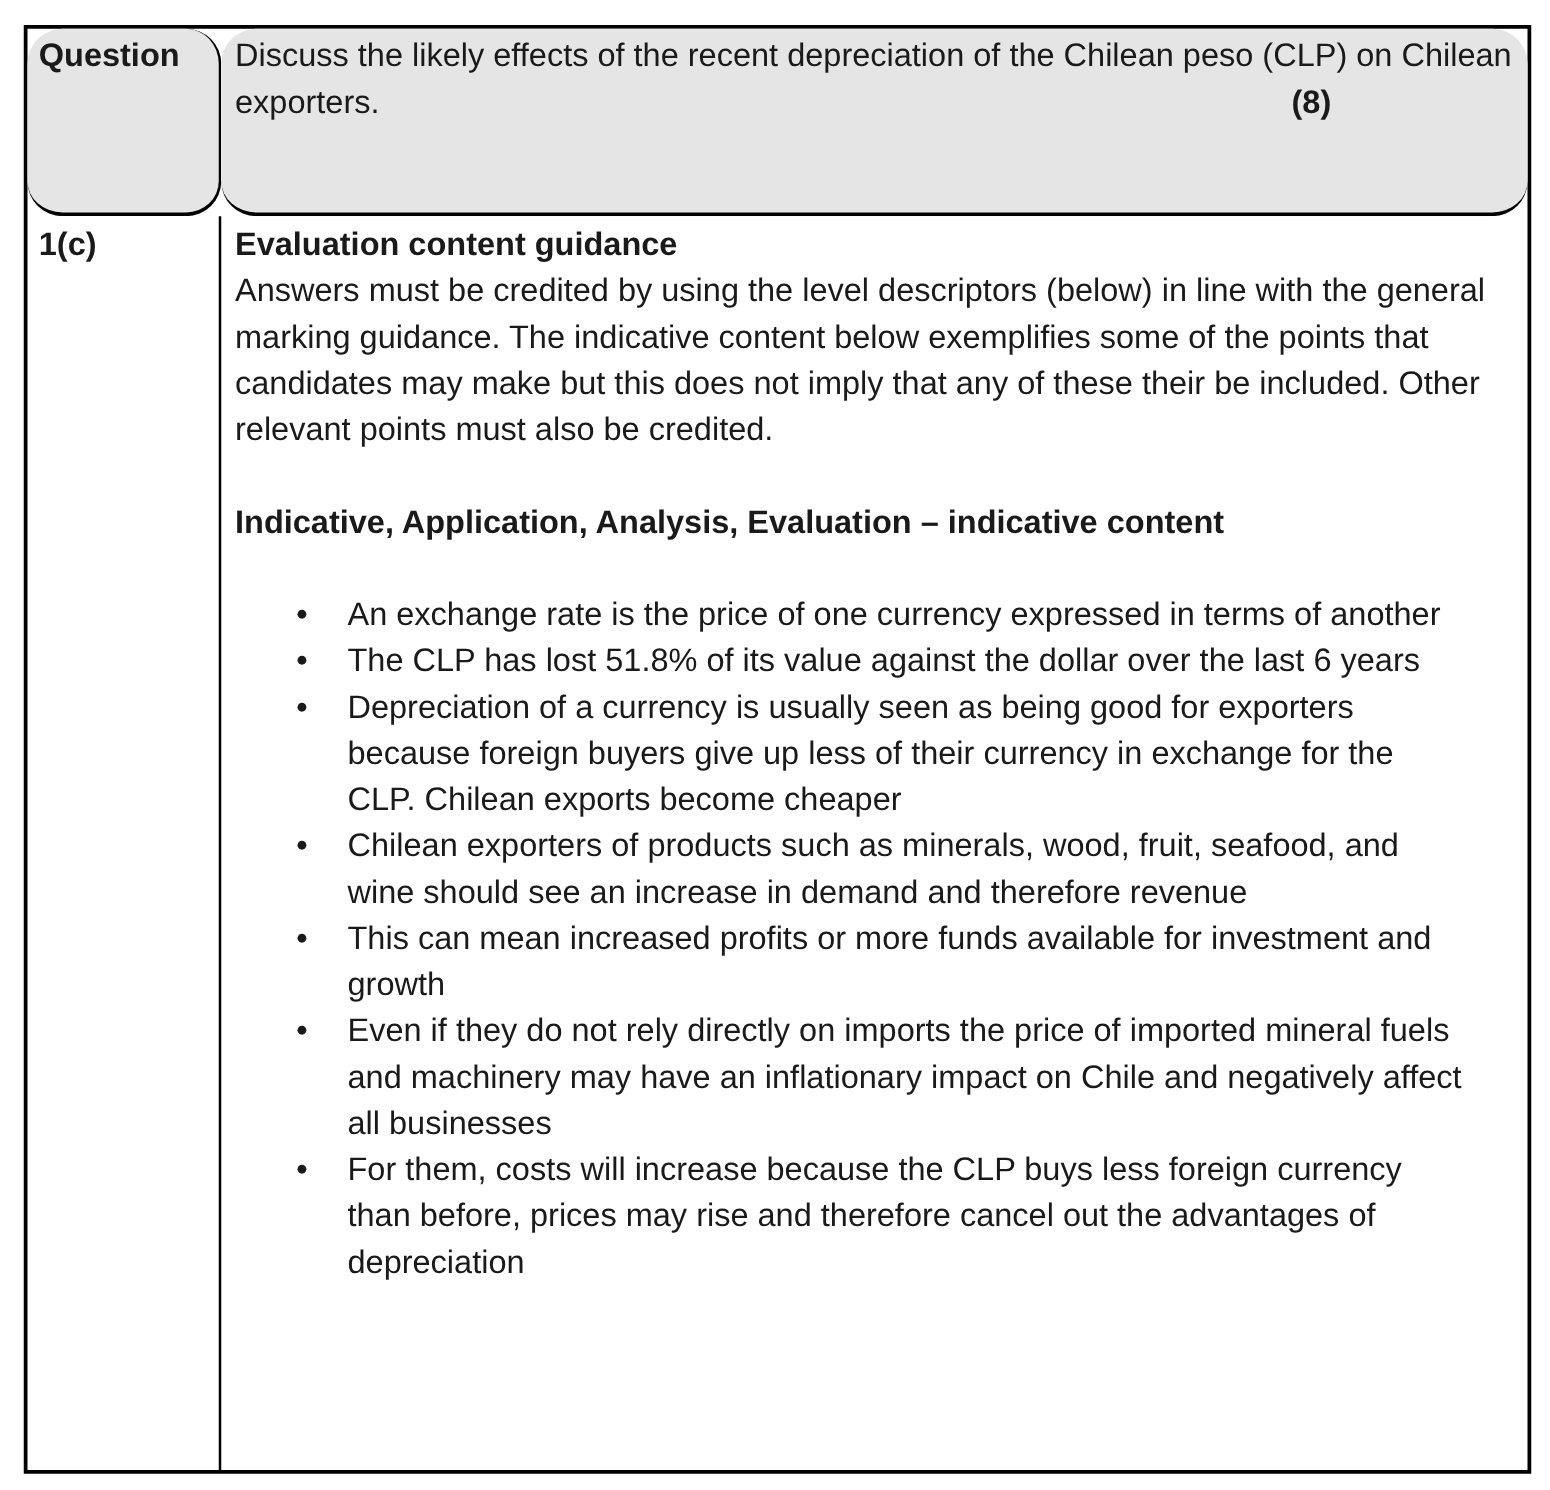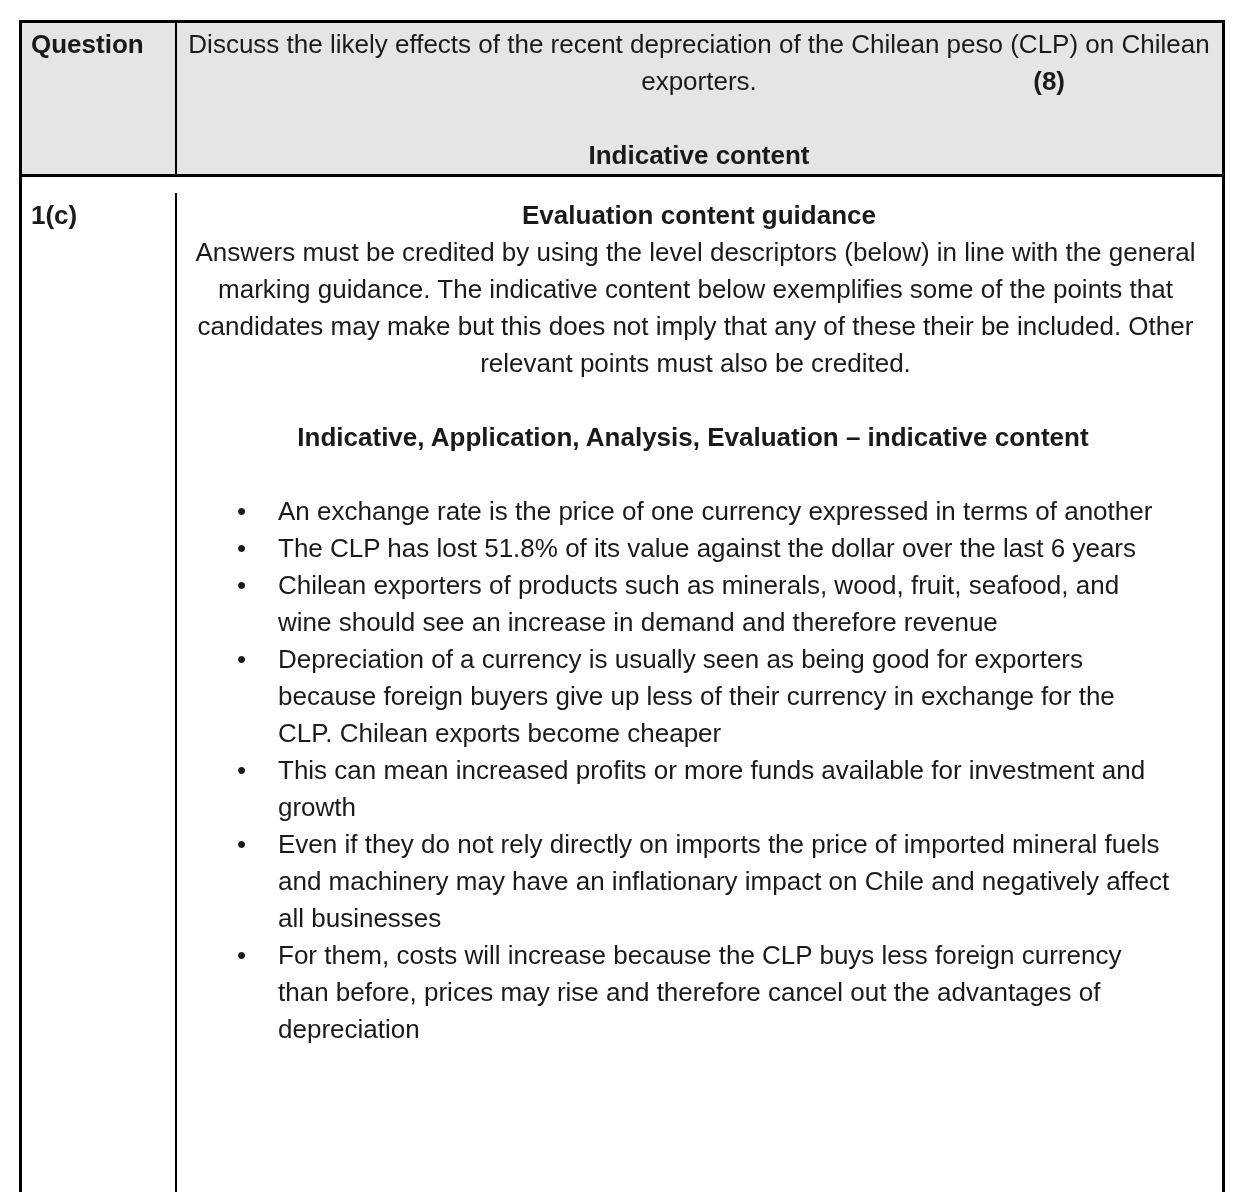--- a/index.html
+++ b/index.html
@@ -26,35 +26,35 @@
     line-height: 37px;
   }
   .cell {
     padding: 3px 12px 0 9px;
   }
   .cell.wide {
     padding-left: 11px;
   }
   .header-fill {
     background: #e5e5e5;
+    border-radius: 28px;
   }
   .row1-left, .row1-right {
     border-bottom: 3px solid #000000;
     min-height: 150px;
   }
   .col-left {
     border-right: 2px solid #000000;
   }
   .row2-left, .row2-right {
     min-height: 1003px;
-    margin-top: 16px;
   }
   .row2-left, .row2-right { padding-top: 4px; }
   .bold { font-weight: bold; }
-  p { margin: 0; text-align: center; }
+  p { margin: 0; }
   .question-text {
     max-width: 1035px;
   }
   .rel { position: relative; }
   .marks {
     position: absolute;
     top: 40px;
     right: 157px;
     font-weight: bold;
   }
@@ -94,34 +94,33 @@
 <body>
 
 <div class="mark-table">
 
   <div class="cell col-left header-fill row1-left">
     <span class="bold">Question</span>
   </div>
   <div class="cell wide header-fill row1-right rel">
     <p class="question-text">Discuss the likely effects of the recent depreciation of the Chilean peso (CLP) on Chilean exporters.</p>
     <span class="marks">(8)</span>
-    <p class="section-label">Indicative content</p>
   </div>
 
   <div class="cell col-left row2-left">
     <span class="bold">1(c)</span>
   </div>
   <div class="cell wide row2-right">
     <p class="guidance-title">Evaluation content guidance</p>
     <p class="guidance-text">Answers must be credited by using the level descriptors (below) in line with the general marking guidance. The indicative content below exemplifies some of the points that candidates may make but this does not imply that any of these their be included. Other relevant points must also be credited.</p>
     <p class="skills-heading">Indicative, Application, Analysis, Evaluation – indicative content</p>
     <ul class="bullets">
         <li>An exchange rate is the price of one currency expressed in terms of another</li>
         <li>The CLP has lost 51.8% of its value against the dollar over the last 6 years</li>
+        <li>Depreciation of a currency is usually seen as being good for exporters because foreign buyers give up less of their currency in exchange for the CLP. Chilean exports become cheaper</li>
         <li>Chilean exporters of products such as minerals, wood, fruit, seafood, and wine should see an increase in demand and therefore revenue</li>
-        <li>Depreciation of a currency is usually seen as being good for exporters because foreign buyers give up less of their currency in exchange for the CLP. Chilean exports become cheaper</li>
         <li>This can mean increased profits or more funds available for investment and growth</li>
         <li>Even if they do not rely directly on imports the price of imported mineral fuels and machinery may have an inflationary impact on Chile and negatively affect all businesses</li>
         <li>For them, costs will increase because the CLP buys less foreign currency than before, prices may rise and therefore cancel out the advantages of depreciation</li>
       </ul>
   </div>
 
 </div>
 
 </body></html>

